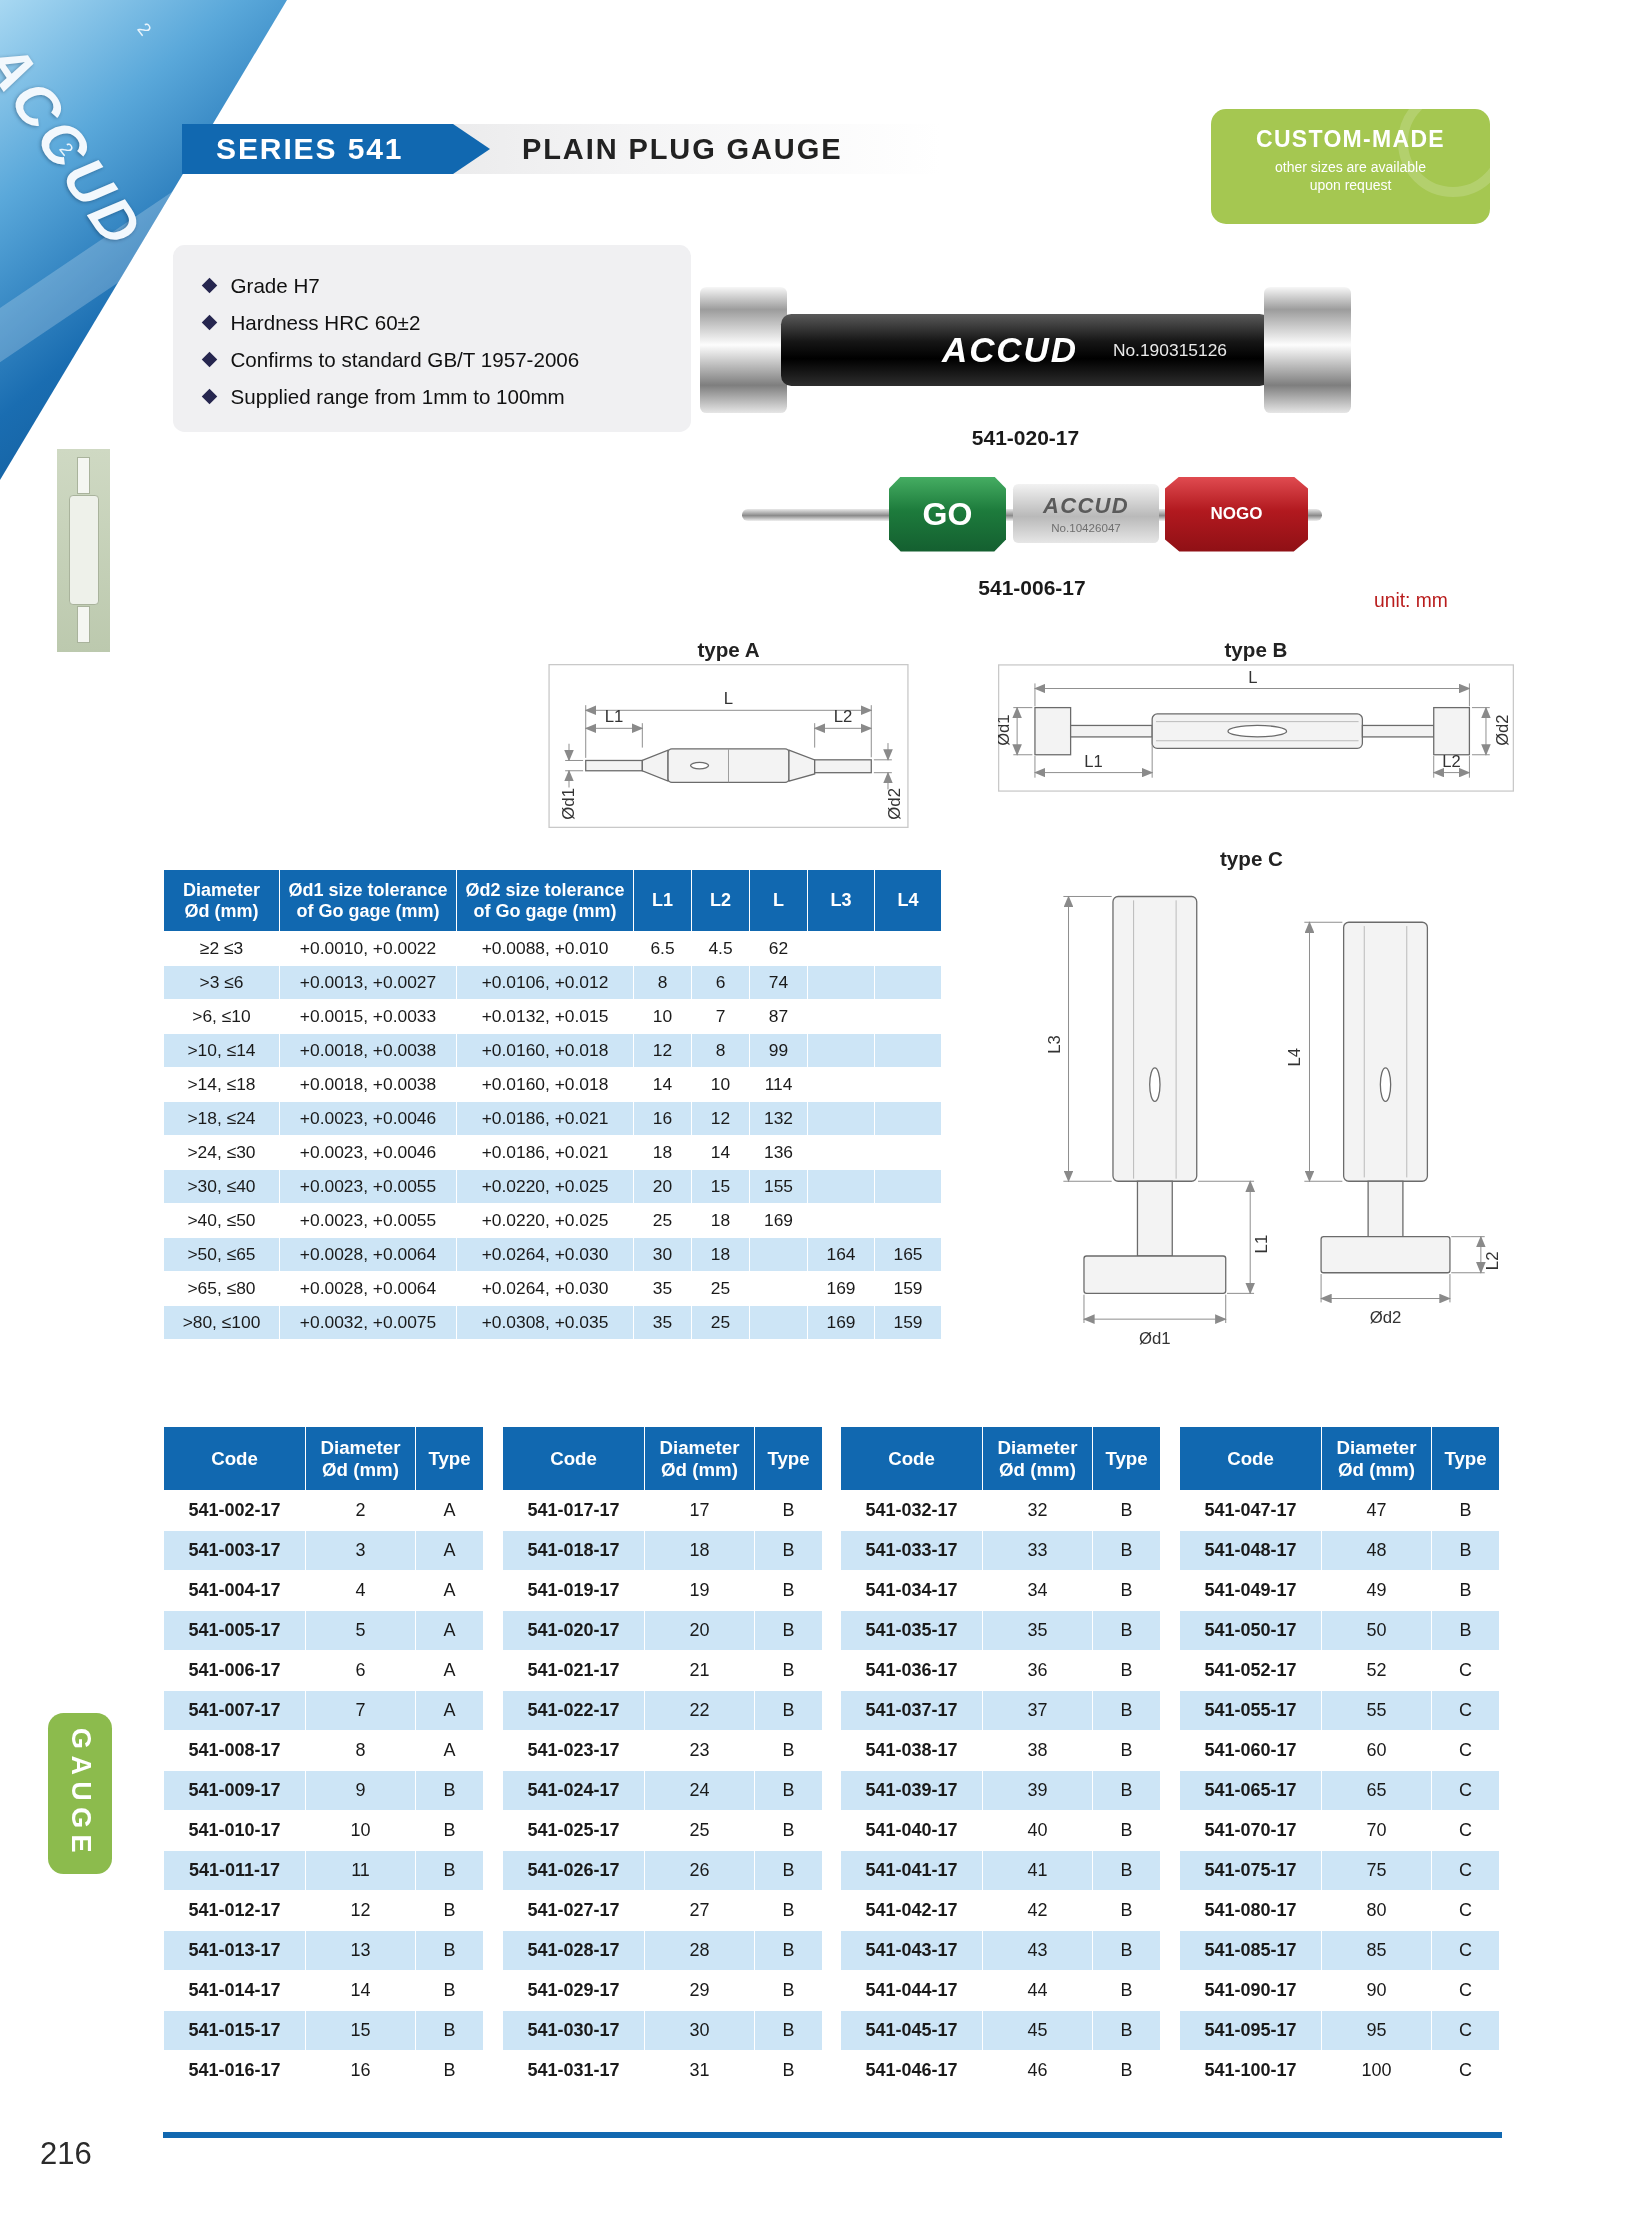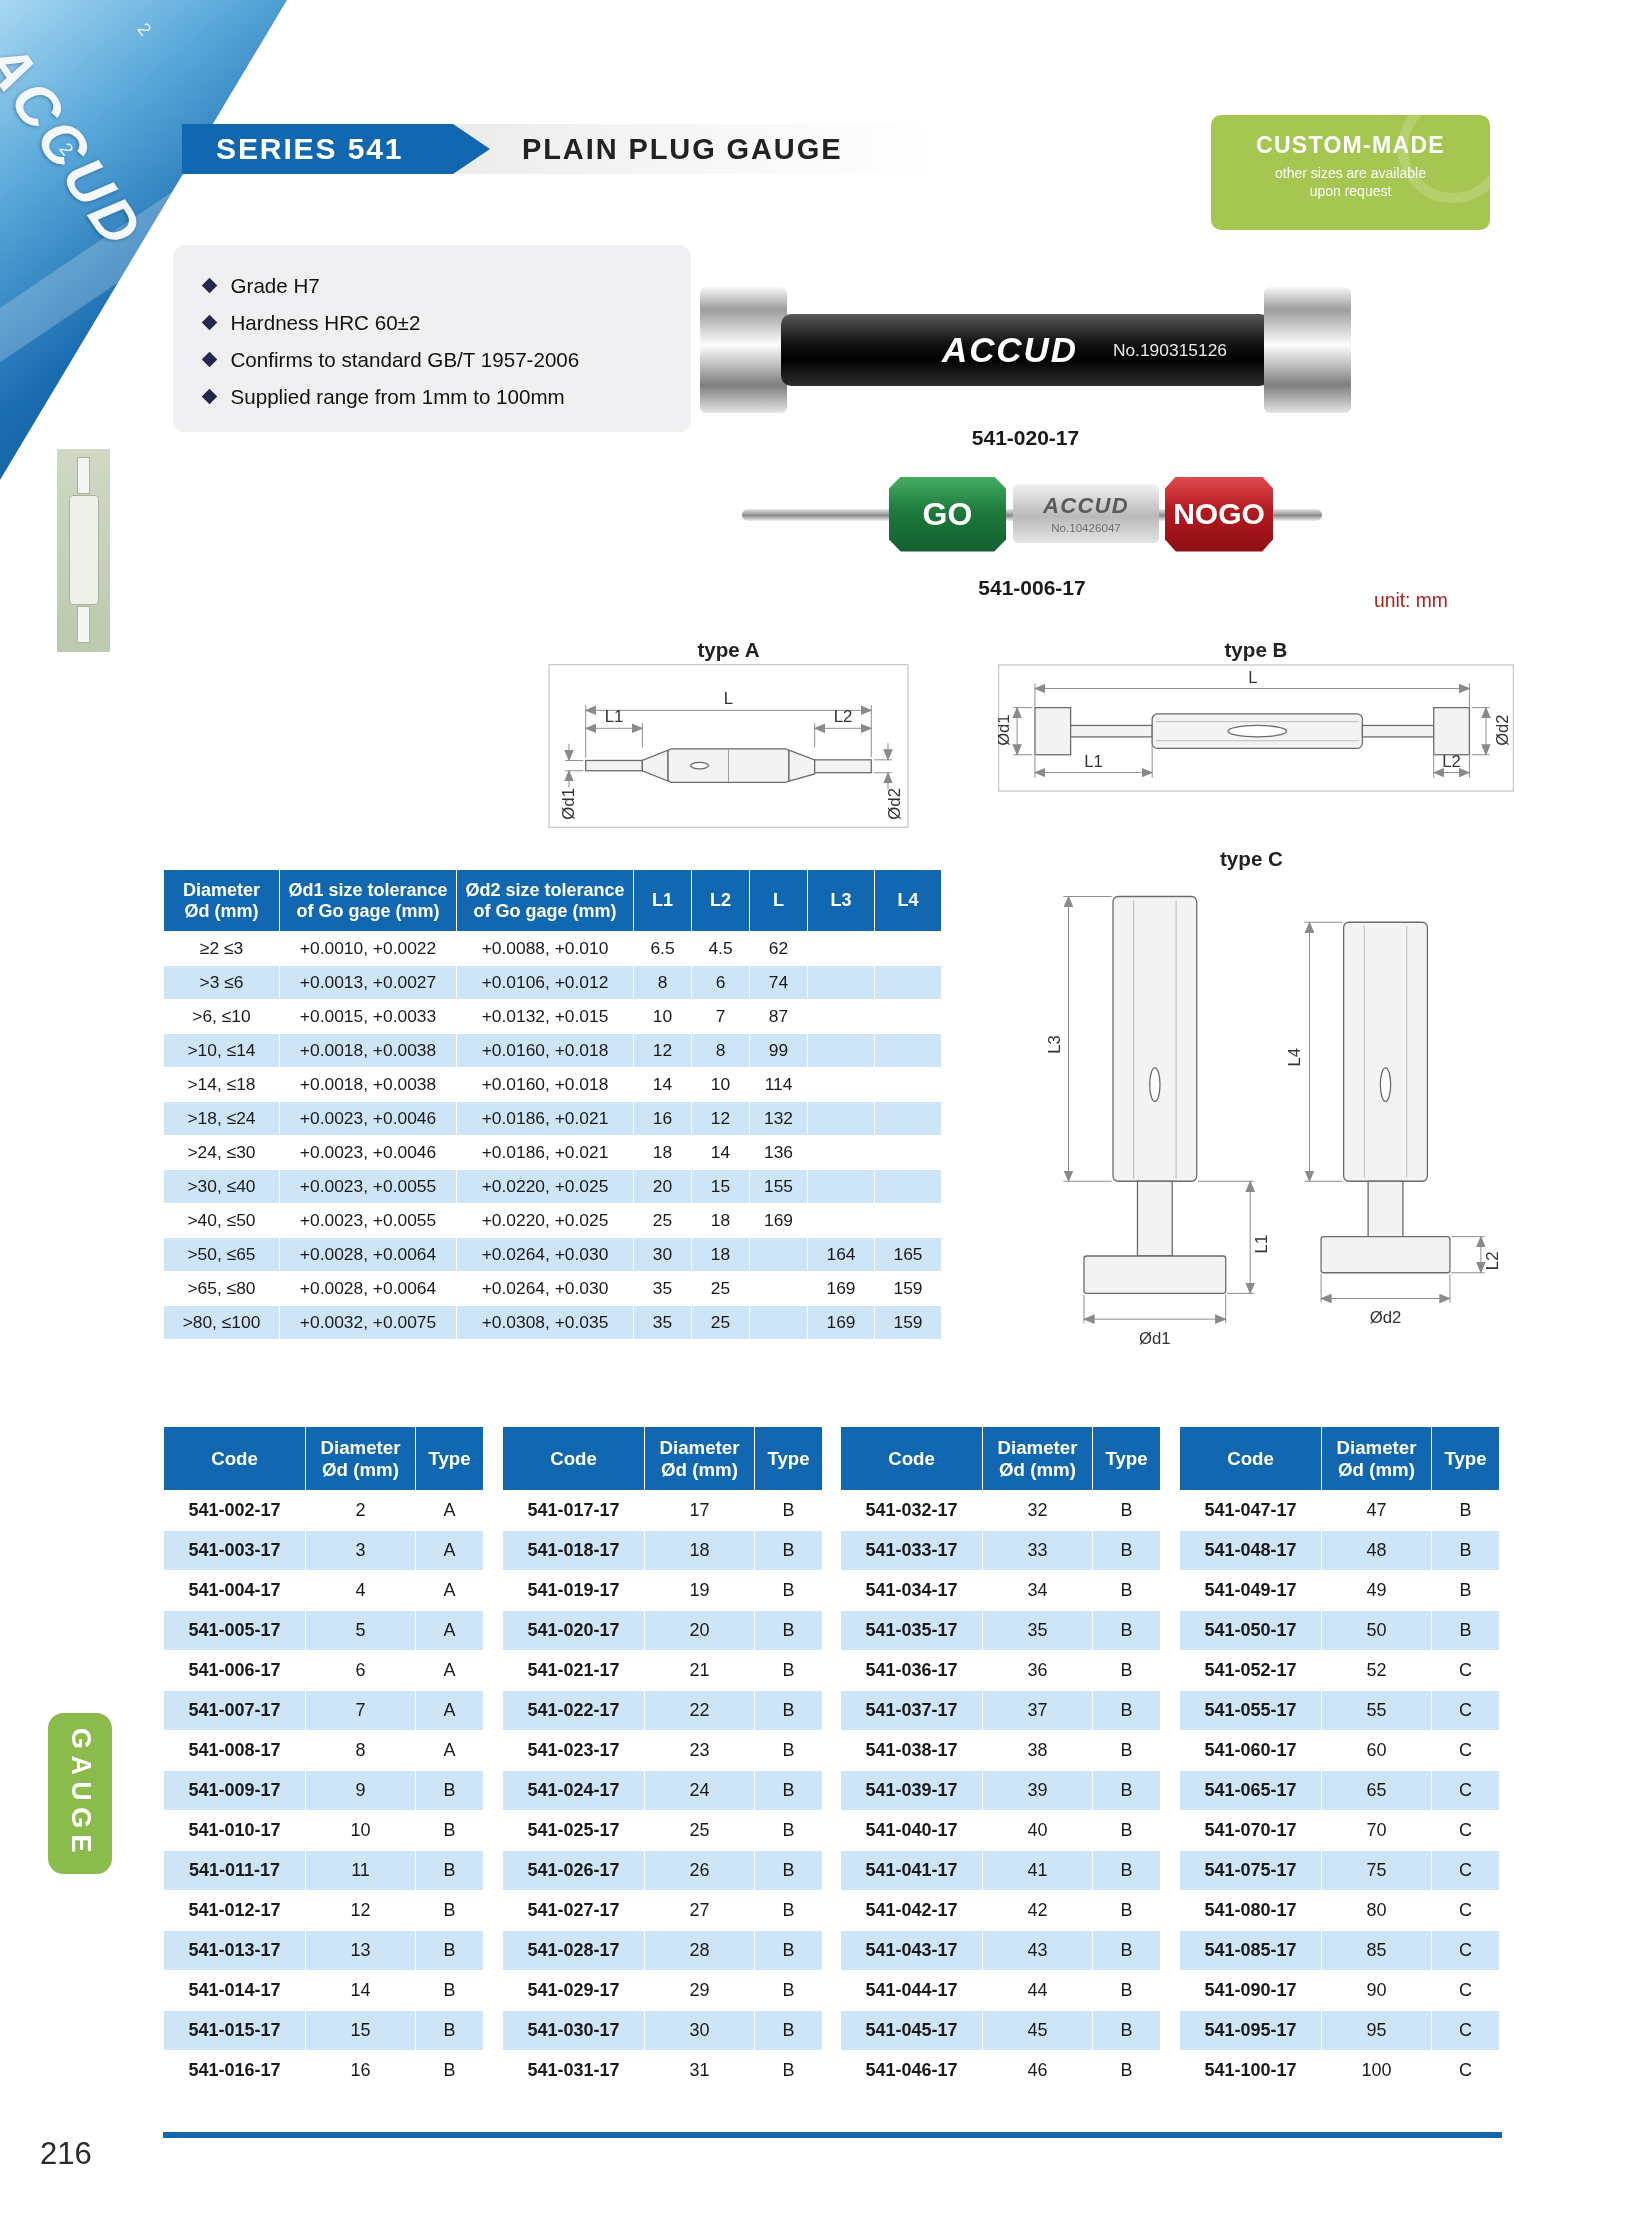--- a/index.html
+++ b/index.html
@@ -38,22 +38,22 @@
   
   .header-strip { position:absolute; left:182px; top:124px; width:800px; height:50px;
     background:linear-gradient(to right,#dededf 0%,#f4f4f5 55%,#ffffff 95%); }
   .series-banner { position:absolute; left:0; top:0; width:308px; height:50px; background:#1168b0;
     clip-path:polygon(0 0,88% 0,100% 50%,88% 100%,0 100%);
     display:flex; align-items:center; padding-left:34px;
     color:#ffffff; font-size:30px; font-weight:bold; letter-spacing:1.9px; }
   .page-title { position:absolute; left:340px; top:0; height:50px; display:flex; align-items:center;
     font-size:29px; font-weight:bold; color:#222222; letter-spacing:1.9px; }
 
-  .badge { position:absolute; left:1211px; top:115px; width:279px; height:115px; background:#a5c751;
-    border-radius:10px; color:#ffffff; text-align:center; padding-top:17px; overflow:hidden; }
+  .badge { position:absolute; left:1211px; top:109px; width:279px; height:115px; background:#a5c751;
+    border-radius:15px; color:#ffffff; text-align:center; padding-top:17px; overflow:hidden; }
   .badge .wm { position:absolute; right:-18px; top:-22px; width:110px; height:110px;
     border:10.3px solid rgba(255,255,255,0.16); border-radius:50%; }
   .badge .t { position:relative; font-size:23px; font-weight:bold; letter-spacing:1.3px; }
   .badge .s { position:relative; font-size:14px; margin-top:6.4px; line-height:1.25; white-space:pre-line; }
 
   
   .features { position:absolute; left:173px; top:245px; width:518px; height:187px;
     background:#f0f0f2; border-radius:11.6px; padding:22px 0 0 31px; }
   .feature { display:flex; align-items:center; gap:15.5px; height:37px; font-size:20.6px; color:#111111; }
   .feature .diamond { width:11px; height:11px; background:#26264f; transform:rotate(45deg); flex:none; }
@@ -77,21 +77,21 @@
     background:linear-gradient(to bottom,#e8e8e8,#8a8a8a 55%,#f0f0f0); }
   .g2-block { position:absolute; display:flex; flex-direction:column; align-items:center; justify-content:center;
     color:#ffffff; font-weight:bold; }
   .g2-go { left:147px; top:15.5px; width:117px; height:75px; font-size:32px;
     clip-path:polygon(0 16%,10% 0,90% 0,100% 16%,100% 84%,90% 100%,10% 100%,0 84%);
     background:linear-gradient(to bottom,#45ad62,#1d7b3c 45%,#145f30); }
   .g2-mid { left:271px; top:23px; width:146px; height:59px; border-radius:5.2px;
     background:linear-gradient(to bottom,#f2f2f2,#b9b9b9 55%,#e6e6e6); color:#5a5a5a; }
   .g2-mid .b { font-size:22px; font-style:italic; font-weight:bold; letter-spacing:1.3px; }
   .g2-mid .n { font-size:11.6px; font-weight:normal; color:#6f6f6f; margin-top:1.3px; }
-  .g2-nogo { left:423px; top:15.5px; width:108px; height:75px; font-size:30px;
+  .g2-nogo { left:423px; top:15.5px; width:143px; height:75px; font-size:17px;
     clip-path:polygon(0 16%,10% 0,90% 0,100% 16%,100% 84%,90% 100%,10% 100%,0 84%);
     background:linear-gradient(to bottom,#e04b50,#b2191f 45%,#8f1015); }
   .g2-label { position:absolute; left:742px; top:576px; width:580px; text-align:center;
     font-size:21px; font-weight:bold; color:#1a1a1a; }
 
   .unit-label { position:absolute; left:1374px; top:590px; font-size:19.3px; color:#b91c1c; }
 
   
   .diag-label { position:absolute; font-size:20.6px; font-weight:bold; color:#222222; text-align:center; }
   .lblA { left:548px; top:638px; width:361px; }

